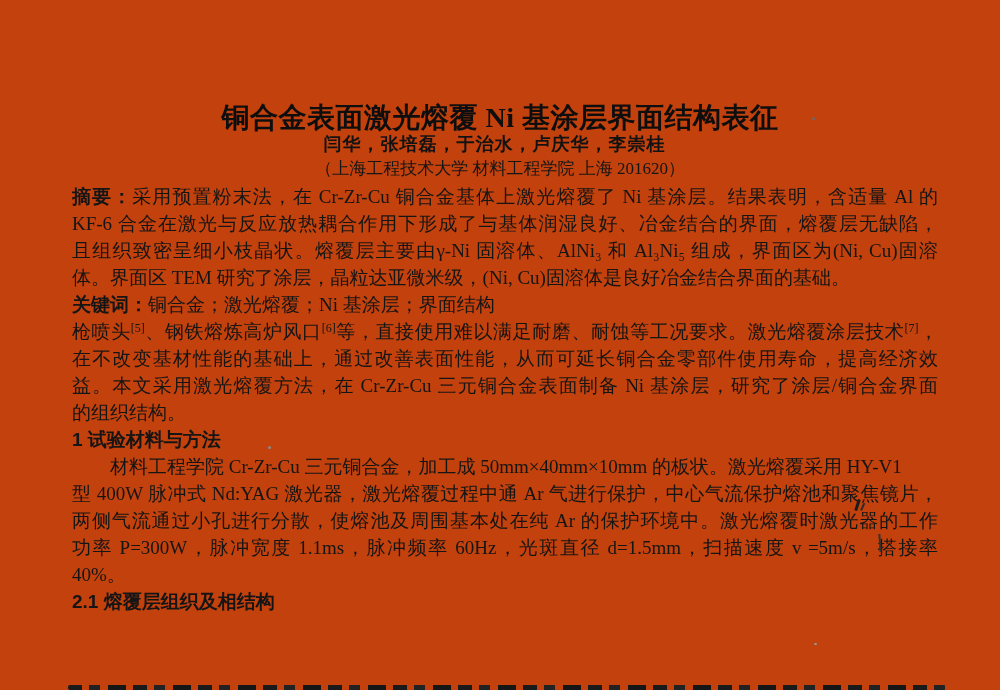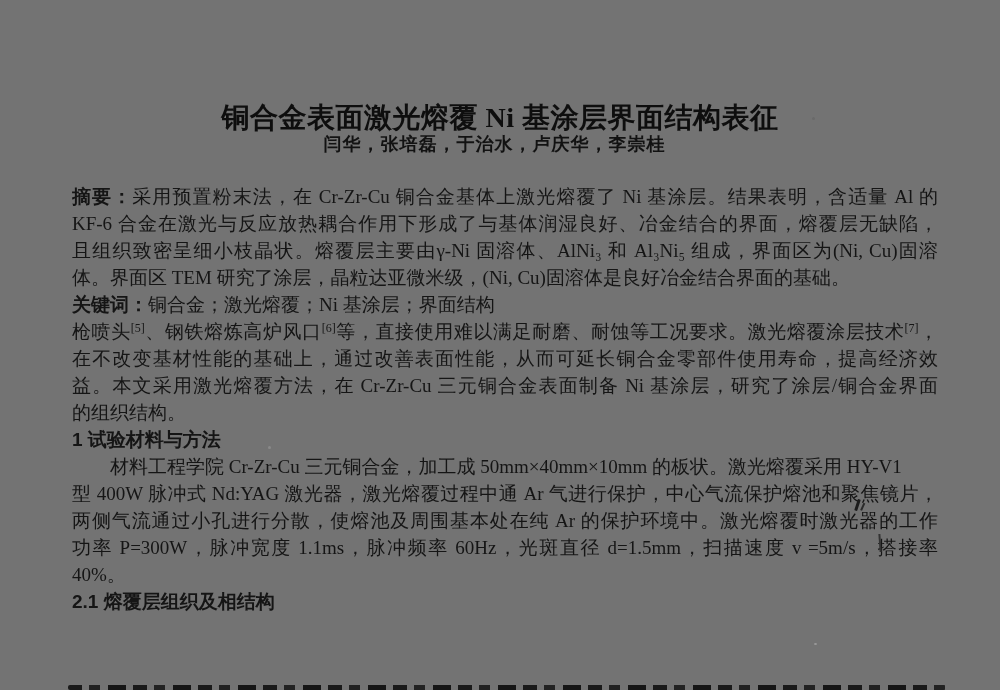--- a/index.html
+++ b/index.html
@@ -6,21 +6,21 @@
     margin: 0;
     padding: 0;
     width: 1000px;
     height: 690px;
     background: #fdfdfd;
     overflow: hidden;
   }
   .page {
     position: absolute;
     inset: 0;
-    background: #737373;
+    background: #c2410c;
     color: #141414;
   }
   .title {
     position: absolute;
     left: 0; right: 0;
     top: 80px;
     text-align: center;
     font-family: "Liberation Serif", serif;
     font-size: 28px;
     font-weight: 700;
@@ -142,20 +142,21 @@
         transparent 58px, transparent 65px);
     border-radius: 2px;
   }
 </style>
 </head>
 <body>
 
 <div class="page">
   <h1 class="title">铜合金表面激光熔覆 Ni 基涂层界面结构表征</h1>
   <div class="authors">闫华，张培磊，于治水，卢庆华，李崇桂</div>
+  <div class="affiliation">（上海工程技术大学 材料工程学院 上海 201620）</div>
 
   <div class="docbody">
       <div class="line"><span class="b">摘要：</span><span>采用预置粉末法，在 Cr-Zr-Cu 铜合金基体上激光熔覆了 Ni 基涂层。结果表明，含适量 Al 的</span></div>
       <div class="line"><span>KF-6 合金在激光与反应放热耦合作用下形成了与基体润湿良好、冶金结合的界面，熔覆层无缺陷，</span></div>
       <div class="line"><span>且组织致密呈细小枝晶状。熔覆层主要由γ-Ni 固溶体、AlNi₃ 和 Al₃Ni₅ 组成，界面区为(Ni, Cu)固溶</span></div>
       <div class="line last"><span>体。界面区 TEM 研究了涂层，晶粒达亚微米级，(Ni, Cu)固溶体是良好冶金结合界面的基础。</span></div>
       <div class="line last"><span class="b">关键词：</span><span>铜合金；激光熔覆；Ni 基涂层；界面结构</span></div>
       <div class="line"><span>枪喷头</span><sup>[5]</sup><span>、钢铁熔炼高炉风口</span><sup>[6]</sup><span>等，直接使用难以满足耐磨、耐蚀等工况要求。激光熔覆涂层技术</span><sup>[7]</sup><span>，</span></div>
       <div class="line"><span>在不改变基材性能的基础上，通过改善表面性能，从而可延长铜合金零部件使用寿命，提高经济效</span></div>
       <div class="line"><span>益。本文采用激光熔覆方法，在 Cr-Zr-Cu 三元铜合金表面制备 Ni 基涂层，研究了涂层/铜合金界面</span></div>

